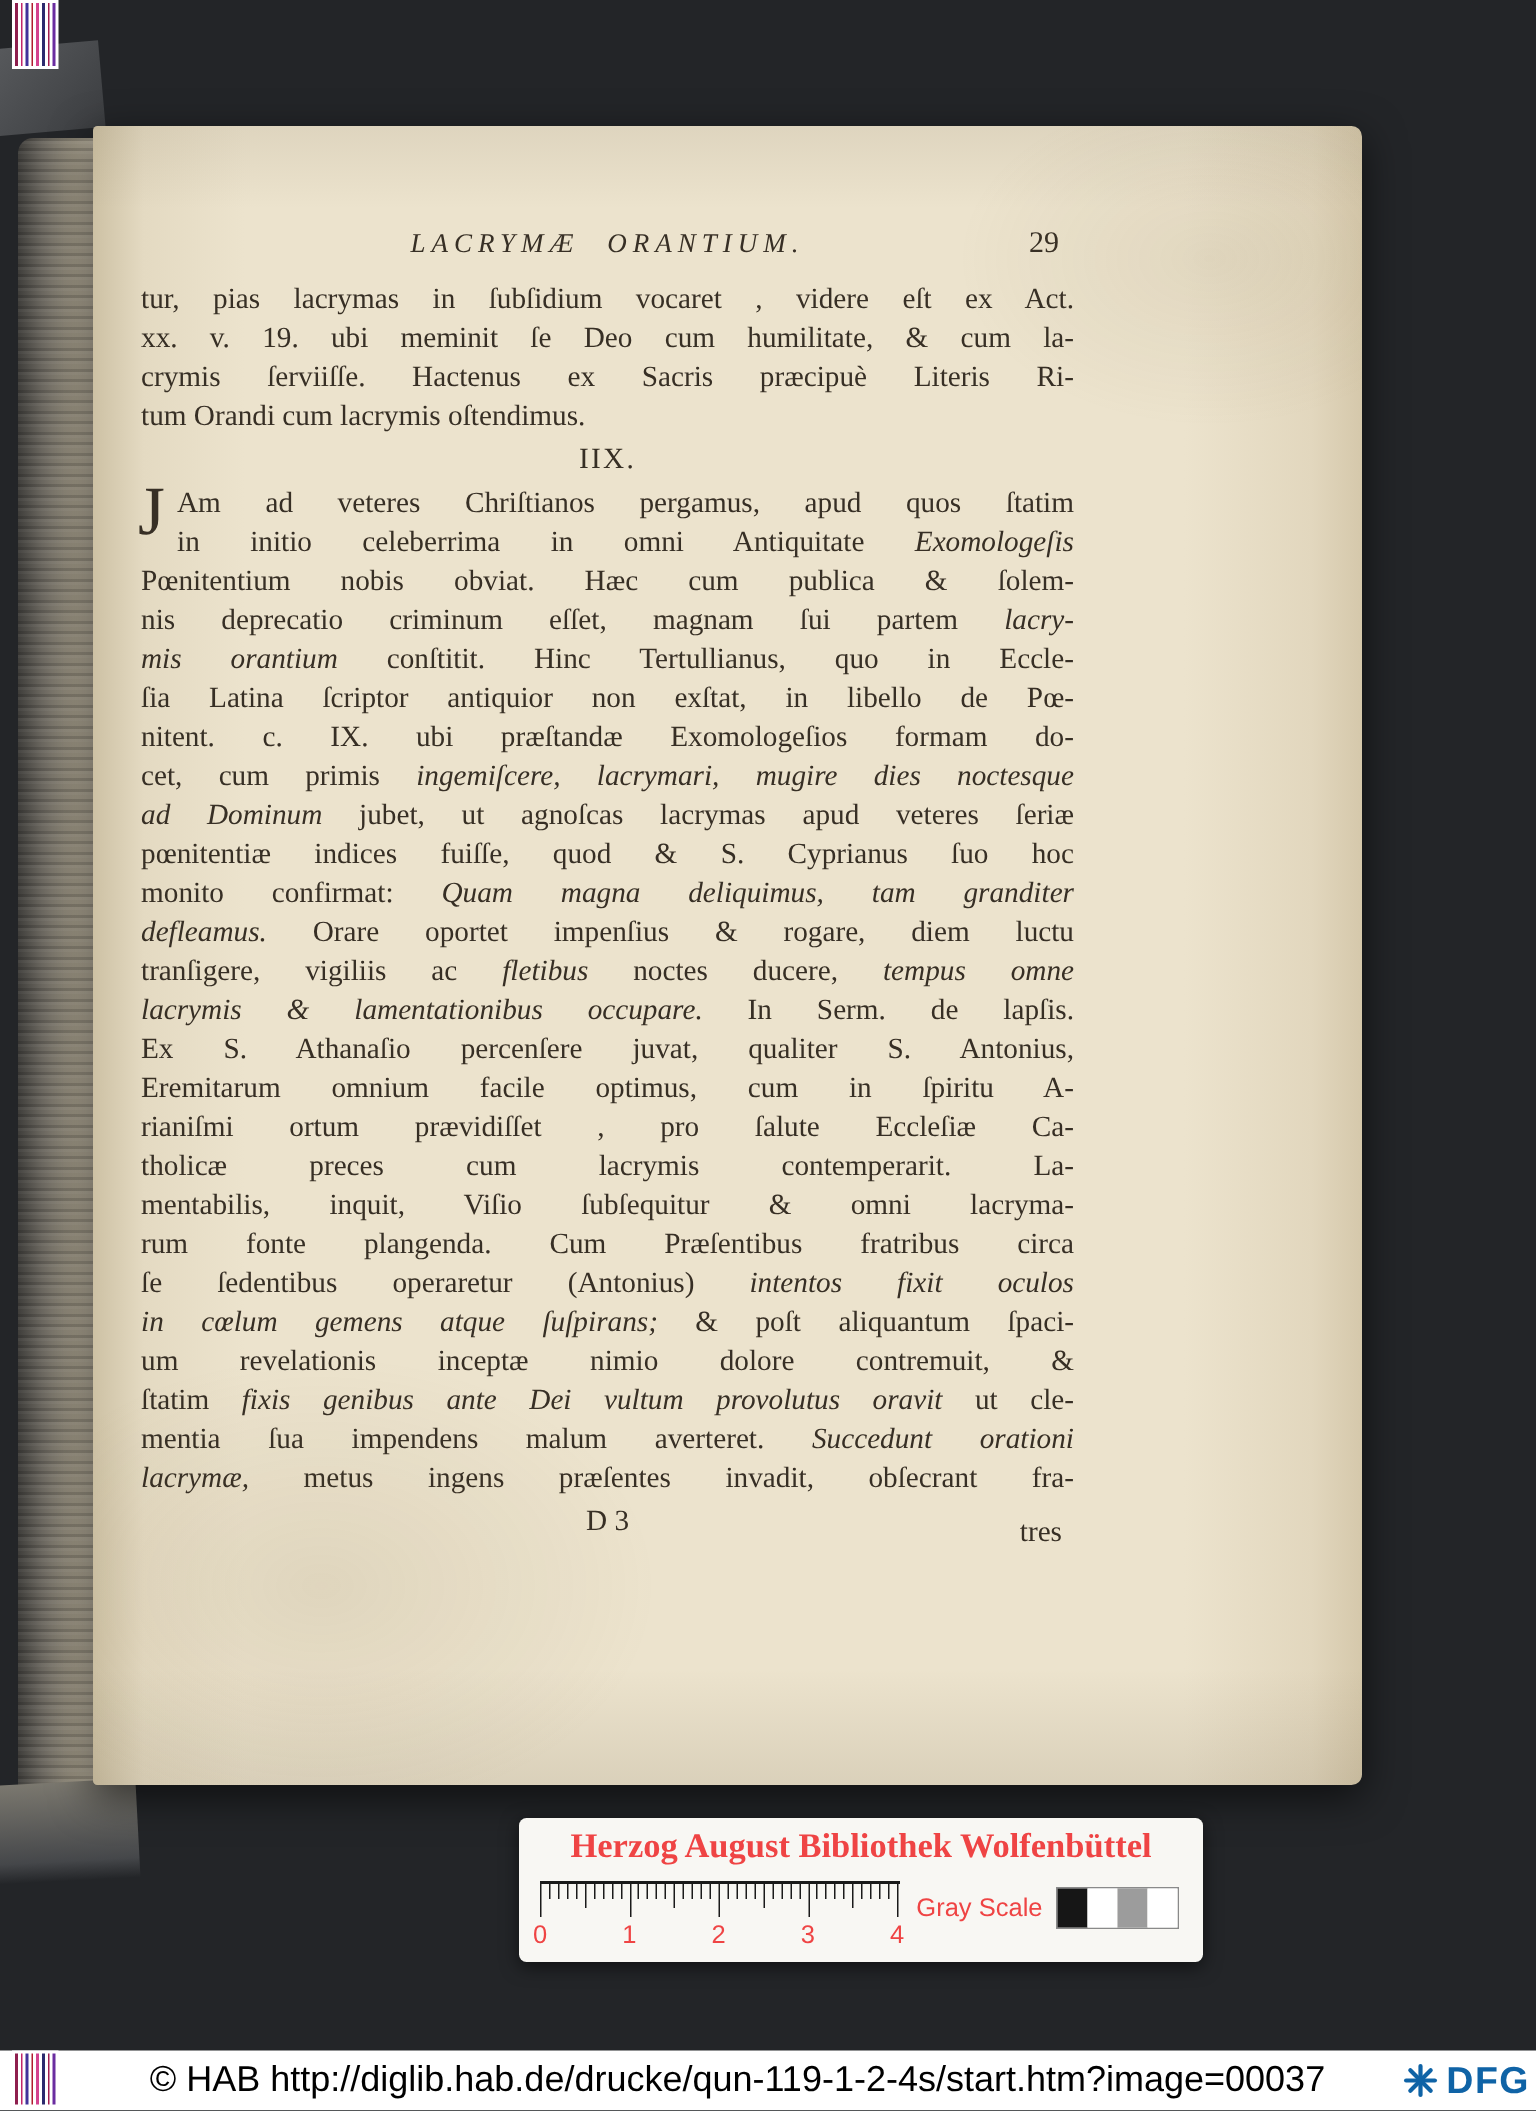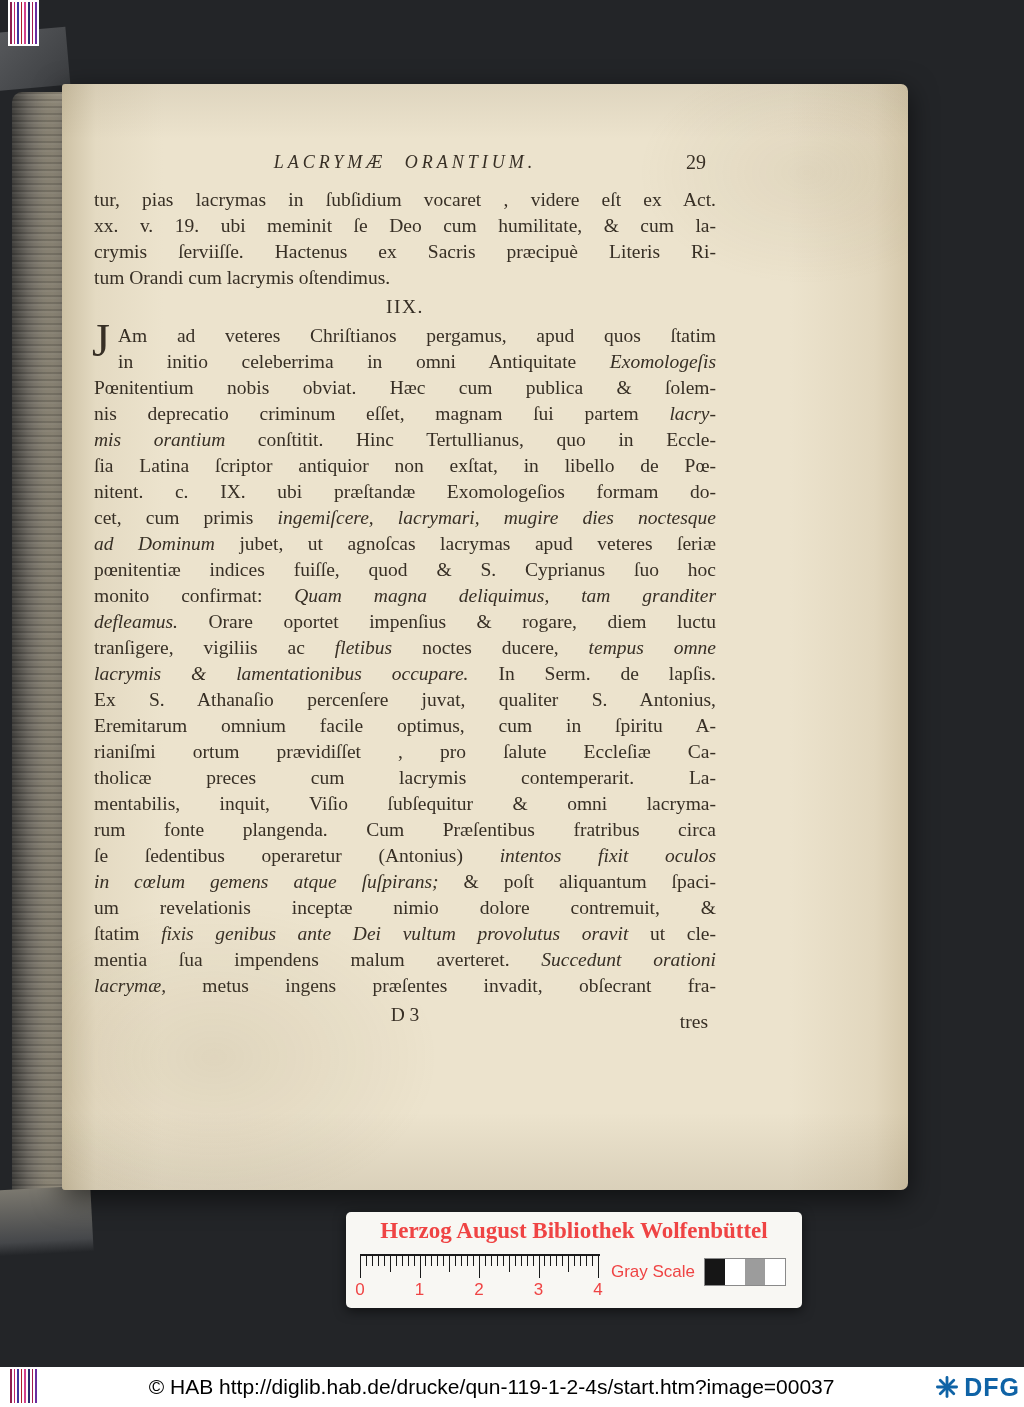--- a/index.html
+++ b/index.html
@@ -88,21 +88,21 @@
   .gs-label{font-family:"Liberation Sans",sans-serif;font-size:17px;}
   .gs-patches{display:flex;border:1px solid #8a8a8a;}
   .gs-patch{width:20px;height:26px;}
   
   .footer-bar{
     position:absolute;left:0;top:1367px;width:1024px;height:40px;background:#ffffff;
     display:flex;align-items:center;
   }
   .footer-spacer{width:48px;height:100%;position:relative;}
   .footer-text{flex:1;text-align:center;font-family:"Liberation Sans",sans-serif;
-    font-size:21px;color:#000;white-space:nowrap;}
+    font-size:24px;color:#000;white-space:nowrap;}
   .dfg-logo{display:flex;align-items:center;gap:5px;margin-right:4px;
     color:var(--dfg_blue);font-family:"Liberation Sans",sans-serif;
     font-weight:bold;font-size:25px;letter-spacing:1px;}
   .dfg-icon{width:24px;height:24px;display:block;}
 </style>
 </head>
 <body>
 
 <div class="stage">
 

